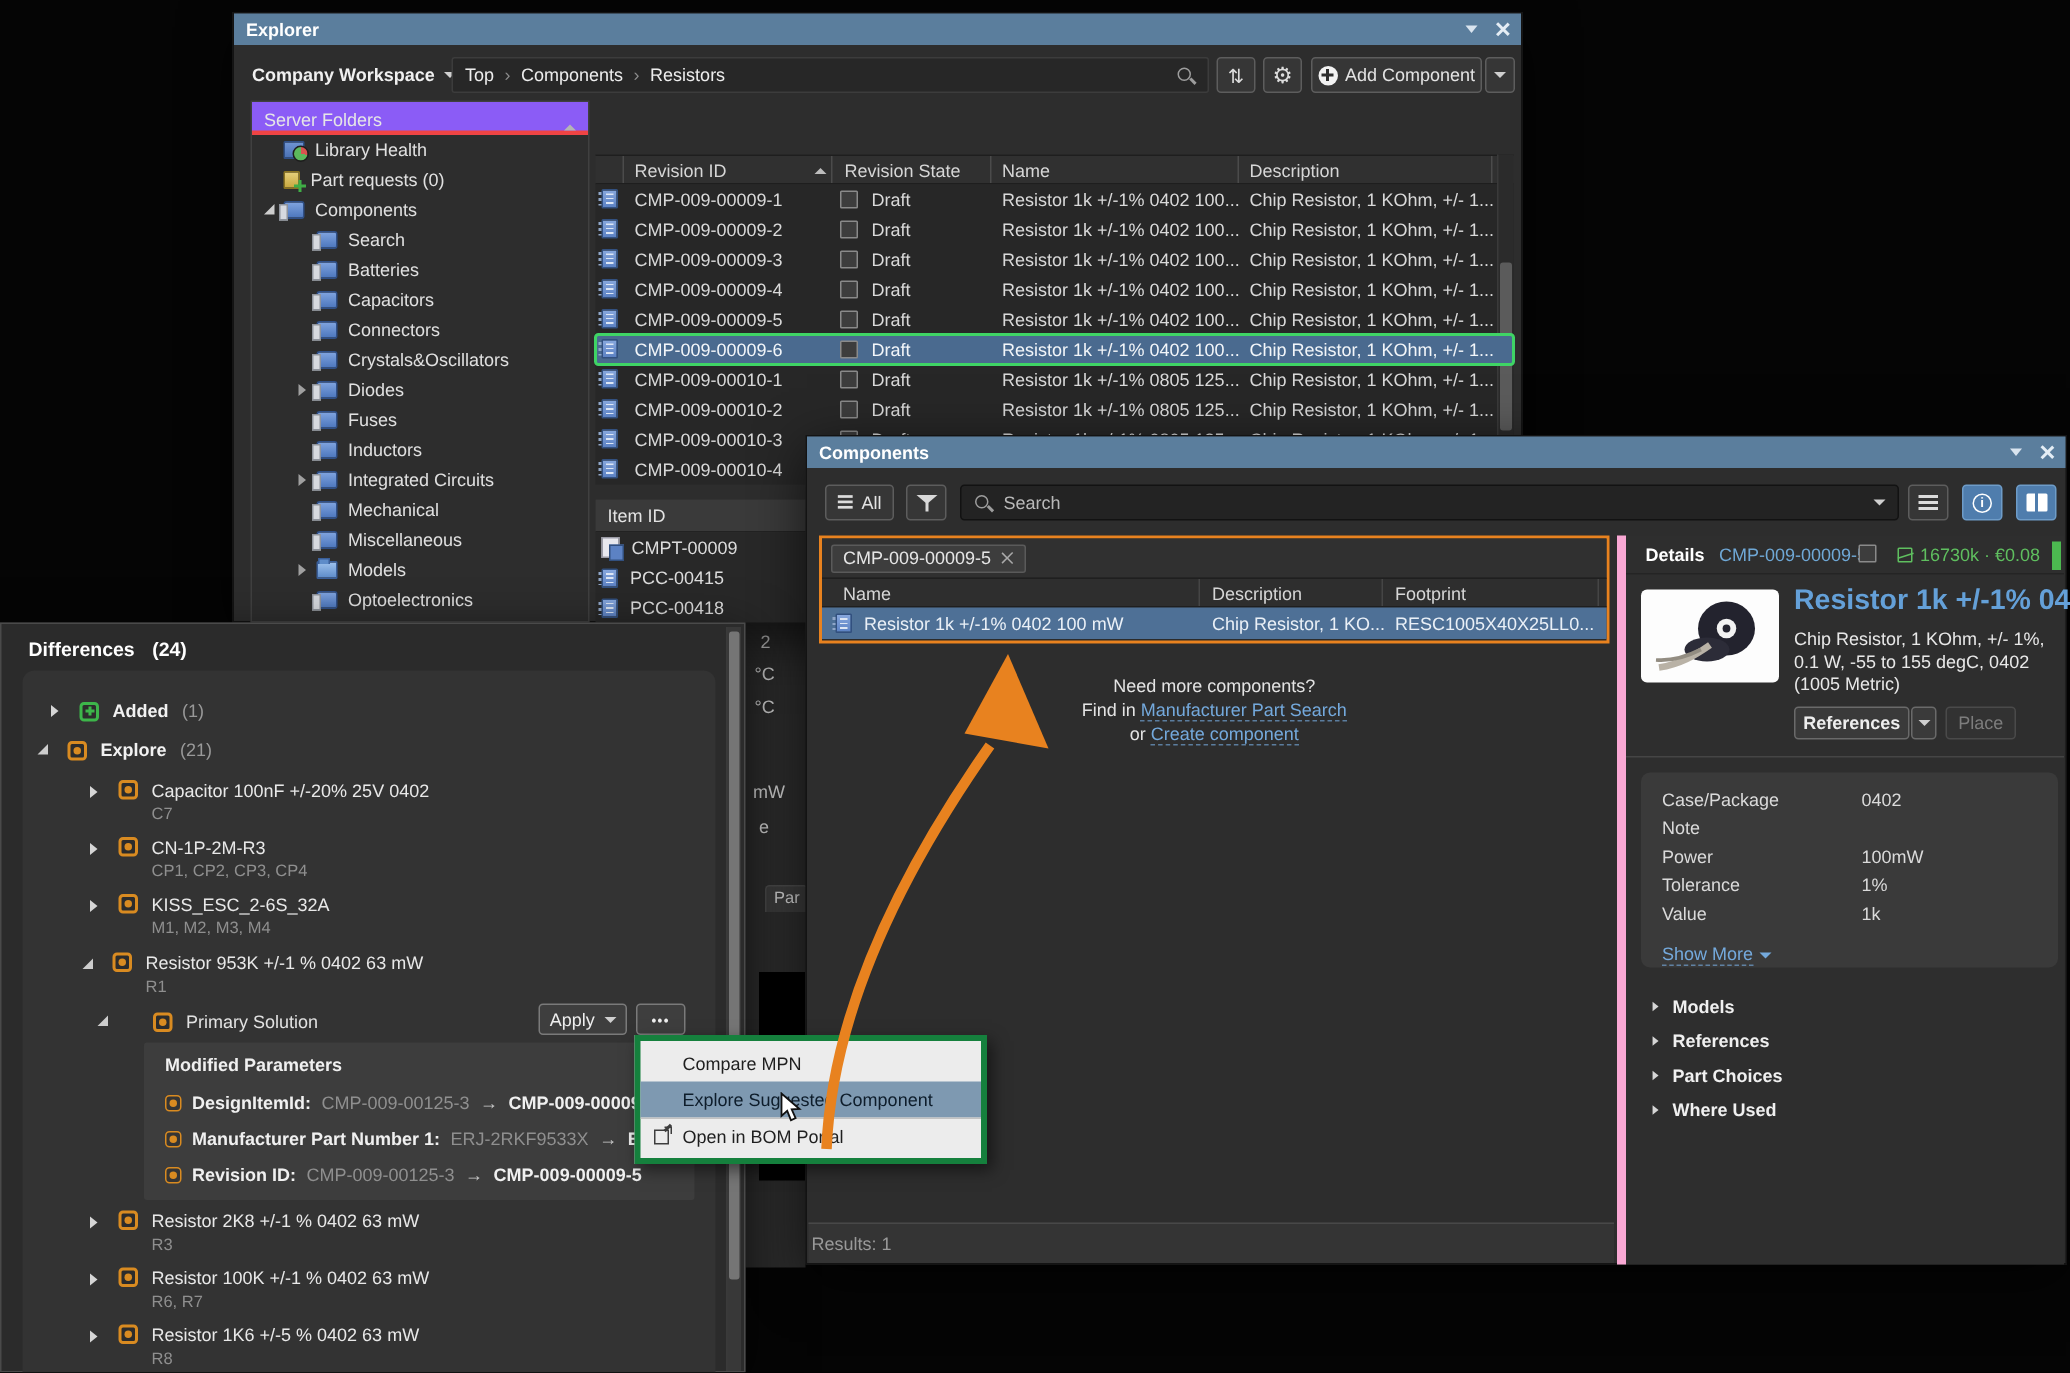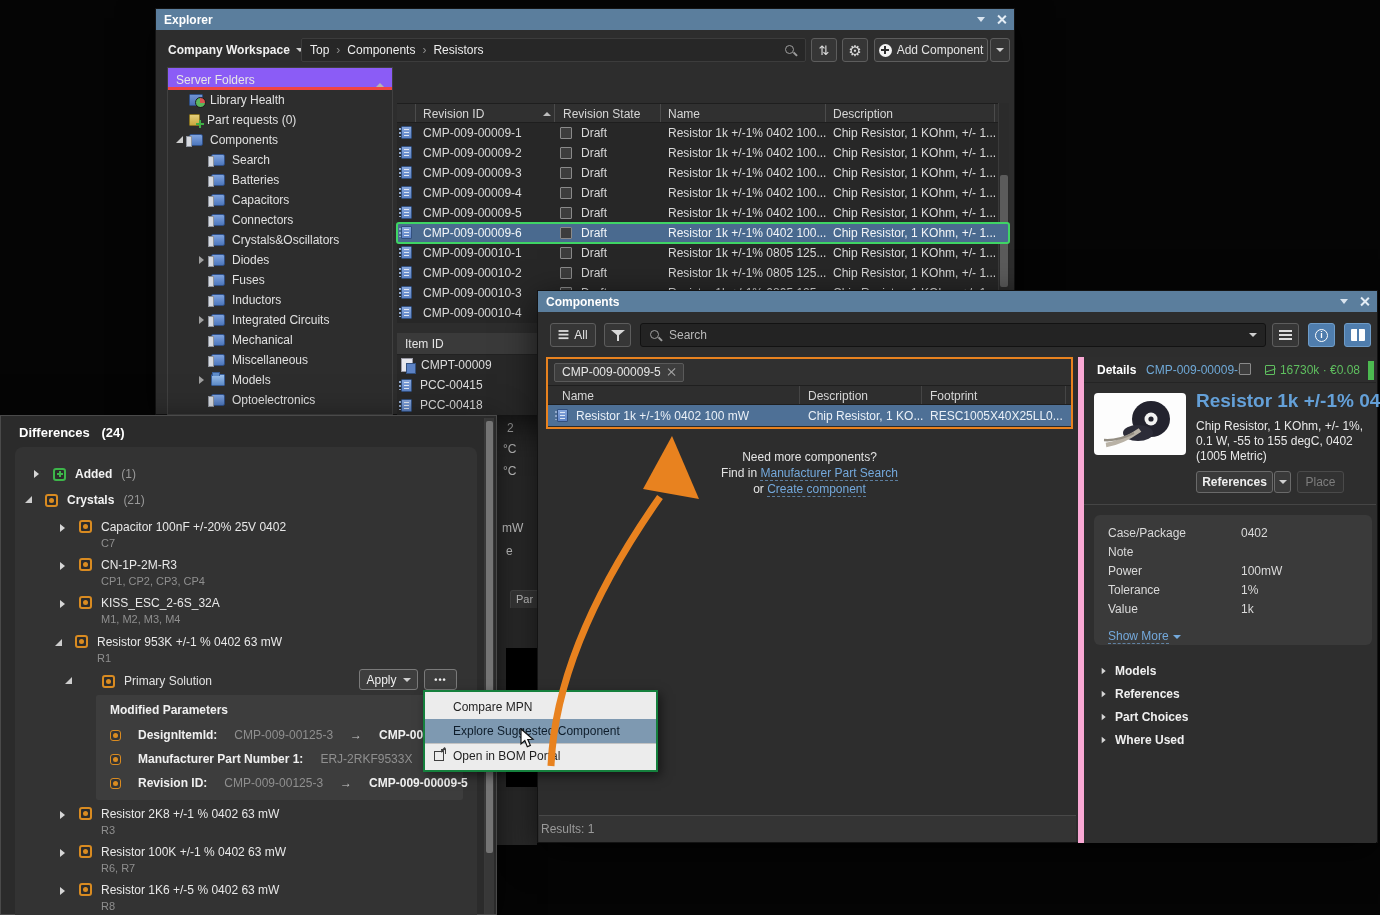--- a/index.html
+++ b/index.html
@@ -136,26 +136,26 @@
   .dicon.add::after{content:"";position:absolute;top:50%;left:1.5px;right:1.5px;height:2px;margin-top:-1px;background:#3db54a}
   .dicon.mod::before{content:"";position:absolute;left:50%;top:50%;width:5px;height:5px;margin:-2.5px 0 0 -2.5px;border-radius:50%;background:#d98b21}
   .dicon.sm{width:11px;height:11px;border-width:1.5px}
   .ditem{display:flex;align-items:flex-start;gap:9px;height:38px;cursor:pointer}
   .ditem .tarr{margin-top:2px}
   .dnm{color:#e8e8e8;white-space:nowrap}
   .drf{color:#8f8f8f;font-size:11px;margin-top:3px}
   .abtn{position:absolute;display:flex;align-items:center;justify-content:center;gap:6px;background:#3e3e3e;border:1px solid #7a7a7a;border-radius:3px;color:#eee;cursor:pointer}
   .mpbox{position:absolute;background:#3d3d3d;border-radius:2px;padding:8px 0 0 14px}
   .mptitle{display:block;color:#f0f0f0}
-  .mprow{display:flex;align-items:center;gap:17px;height:24px;white-space:nowrap}
+  .mprow{display:flex;align-items:center;gap:7px;height:24px;white-space:nowrap}
   .mprow b{color:#f0f0f0}
   .mprow .old{color:#8f8f8f}
   .mprow .marr{color:#c9c9c9}
   
-  .cmenu{position:absolute;background:#ececec;border:2px solid #15803d;box-shadow:3px 4px 10px rgba(0,0,0,.5);padding:3px 0}
+  .cmenu{position:absolute;background:#ececec;border:4px solid #15803d;box-shadow:3px 4px 10px rgba(0,0,0,.5);padding:3px 0}
   .cmi{height:24px;display:flex;align-items:center;padding-left:9px;gap:9px;color:#1f1f1f;cursor:pointer;white-space:nowrap}
   .cmi.sel{background:#7e99b1;color:#0e1d2b}
   .cmi:nth-child(3){border-top:1px solid #c2c2c2}
   .ext-ic{position:relative;width:10px;height:10px;border:1.5px solid #3e3e3e;visibility:hidden;flex:none}
   .ext-ic.show{visibility:visible}
   .ext-ic.show::before{content:"";position:absolute;right:-3px;top:-3px;width:6px;height:1.5px;background:#3e3e3e;transform:rotate(-45deg)}
   .ext-ic.show::after{content:"";position:absolute;right:-3px;top:-3px;width:4px;height:4px;border-top:1.5px solid #3e3e3e;border-right:1.5px solid #3e3e3e}
   
   .strip{position:absolute;background:#2c2c2c;overflow:hidden}
   .strip>span{position:absolute;color:#d0d0d0;white-space:nowrap}
@@ -489,21 +489,21 @@
 
     <div class="drow" style="left:30px;top:49px">
       <span class="tarr closed lt"></span>
       <span class="dicon add"></span>
       <b>Added</b>
       <span class="cnt">(1)</span>
     </div>
     <div class="drow" style="left:22px;top:75px">
       <span class="tarr open lt"></span>
       <span class="dicon mod"></span>
-      <b>Crystals</b>
+      <b>Explore</b>
       <span class="cnt">(21)</span>
     </div>
 
     <div style="position:absolute;left:56px;top:104px;width:390px">
 
         <div class="ditem">
           <span class="tarr closed lt"></span>
           <span class="dicon mod"></span>
           <div class="dtxt">
             <div class="dnm">Capacitor 100nF +/-20% 25V 0402</div>

